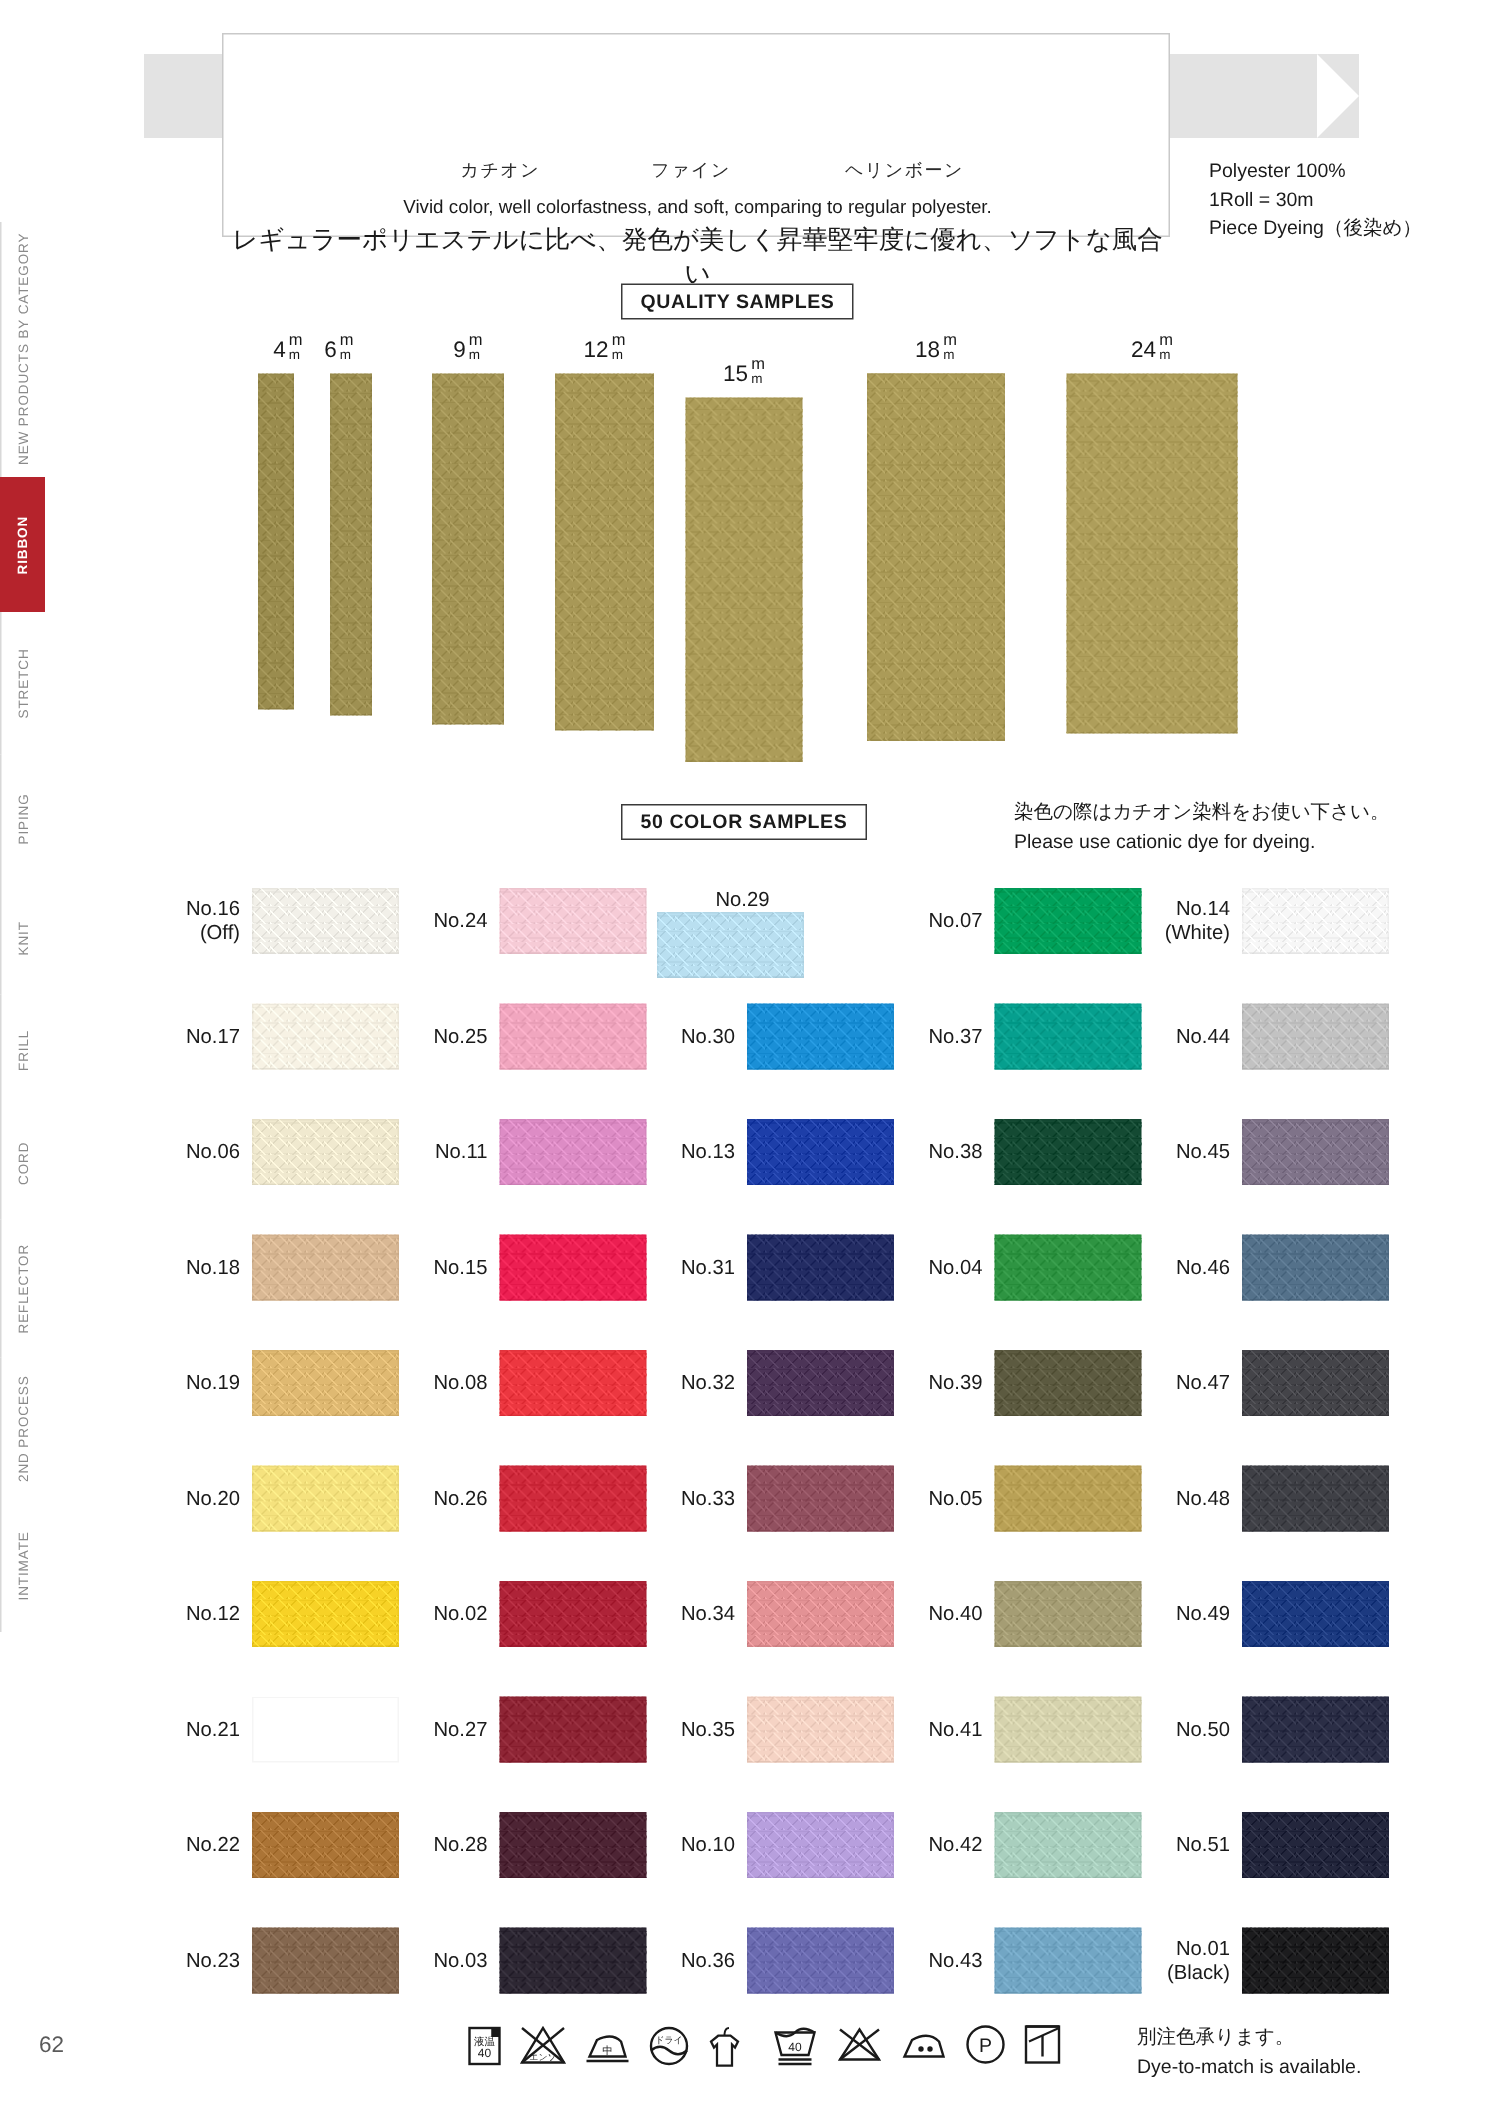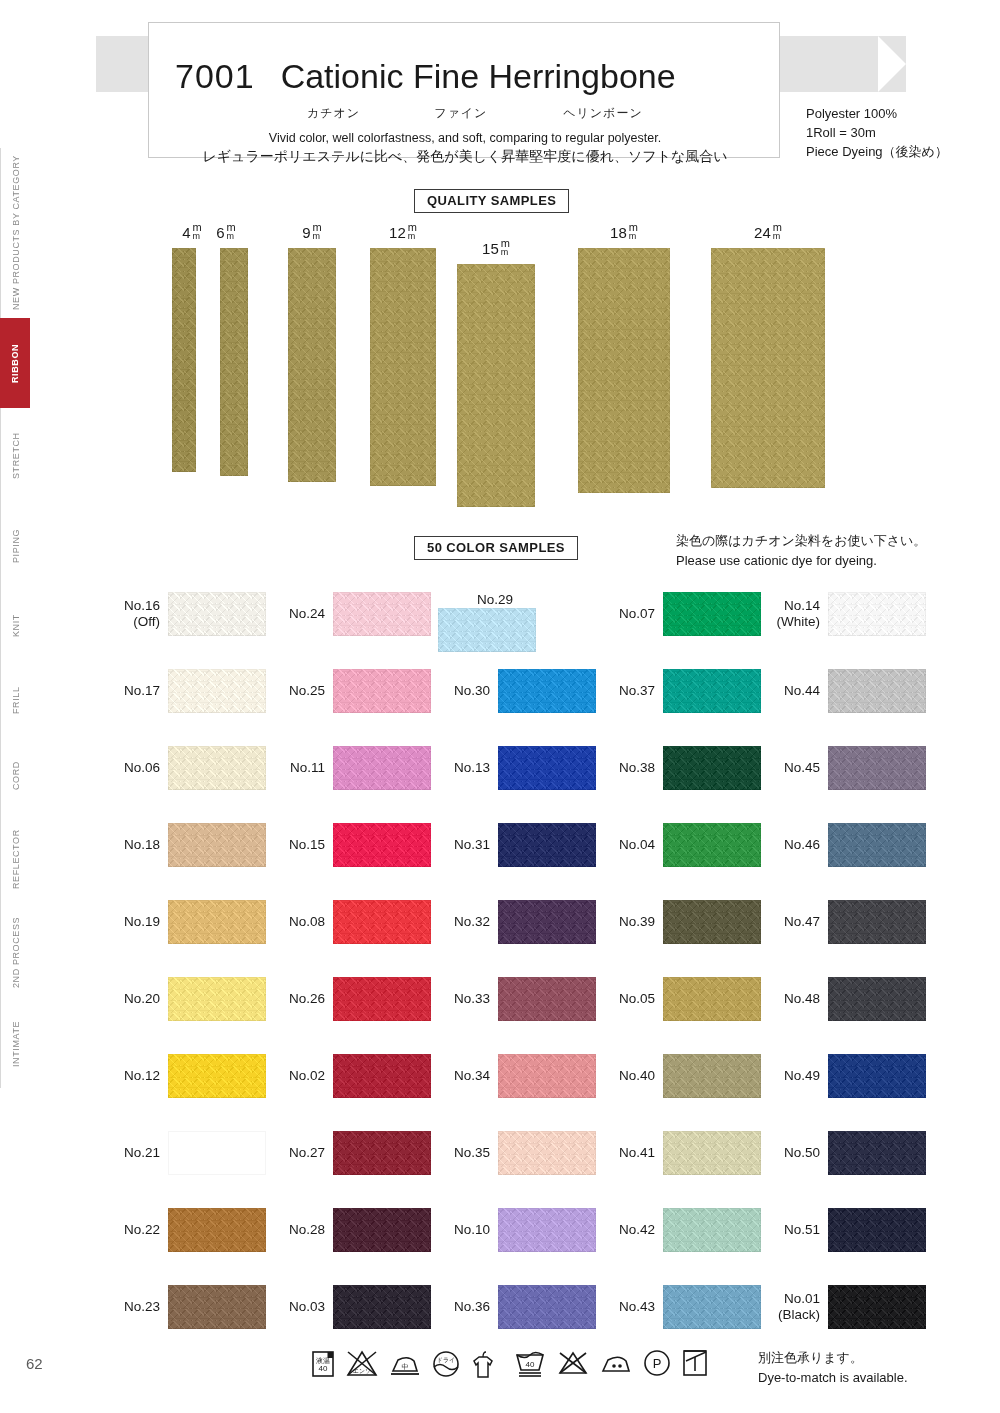--- a/index.html
+++ b/index.html
@@ -40,21 +40,21 @@
   .title-row{position:absolute;left:26px;top:34px;display:flex;align-items:baseline;}
   .title-code{font-size:34px;letter-spacing:1px;color:#1a1a1a;}
   .title-name{font-size:34px;margin-left:26px;color:#1a1a1a;}
   .kana{position:absolute;left:0;top:82px;width:632px;
         display:flex;font-size:12px;color:#2a2a2a;letter-spacing:1px;}
   .kana span:nth-child(1){margin-left:158px;}
   .kana span:nth-child(2){margin-left:74px;}
   .kana span:nth-child(3){margin-left:76px;}
   .desc{position:absolute;left:0;top:108px;width:632px;text-align:center;}
   .desc-en{font-size:12.5px;color:#1a1a1a;}
-  .desc-ja{font-size:14px;color:#1a1a1a;margin-top:3px;}
+  .desc-ja{font-size:17px;color:#1a1a1a;margin-top:3px;}
 
   .spec{position:absolute;left:806px;top:104px;font-size:13px;line-height:19px;color:#1a1a1a;}
 
   
   .sec-label{
     position:absolute;border:1px solid #3a3a3a;background:#fff;
     font-size:13px;font-weight:bold;letter-spacing:.4px;
     padding:3px 12px 4px;color:#1a1a1a;
   }
   #quality-label{left:414px;top:189px;}
@@ -124,24 +124,20 @@
       <div class="tab" style="top: 757px; height: 95px;">
         <span>2ND PROCESS</span>
       </div>
       <div class="tab" style="top: 852px; height: 88px;">
         <span>INTIMATE</span>
       </div>
     </div>
 
   <div class="banner"></div>
   <div class="title-box">
-    <div class="title-row">
-      <span class="title-code">7001</span>
-      <span class="title-name">Cationic Fine Herringbone</span>
-    </div>
     <div class="kana">
       <span>カチオン</span>
       <span>ファイン</span>
       <span>ヘリンボーン</span>
     </div>
     <div class="desc">
       <div class="desc-en">Vivid color, well colorfastness, and soft, comparing to regular polyester.</div>
       <div class="desc-ja">レギュラーポリエステルに比べ、発色が美しく昇華堅牢度に優れ、ソフトな風合い</div>
     </div>
   </div>

